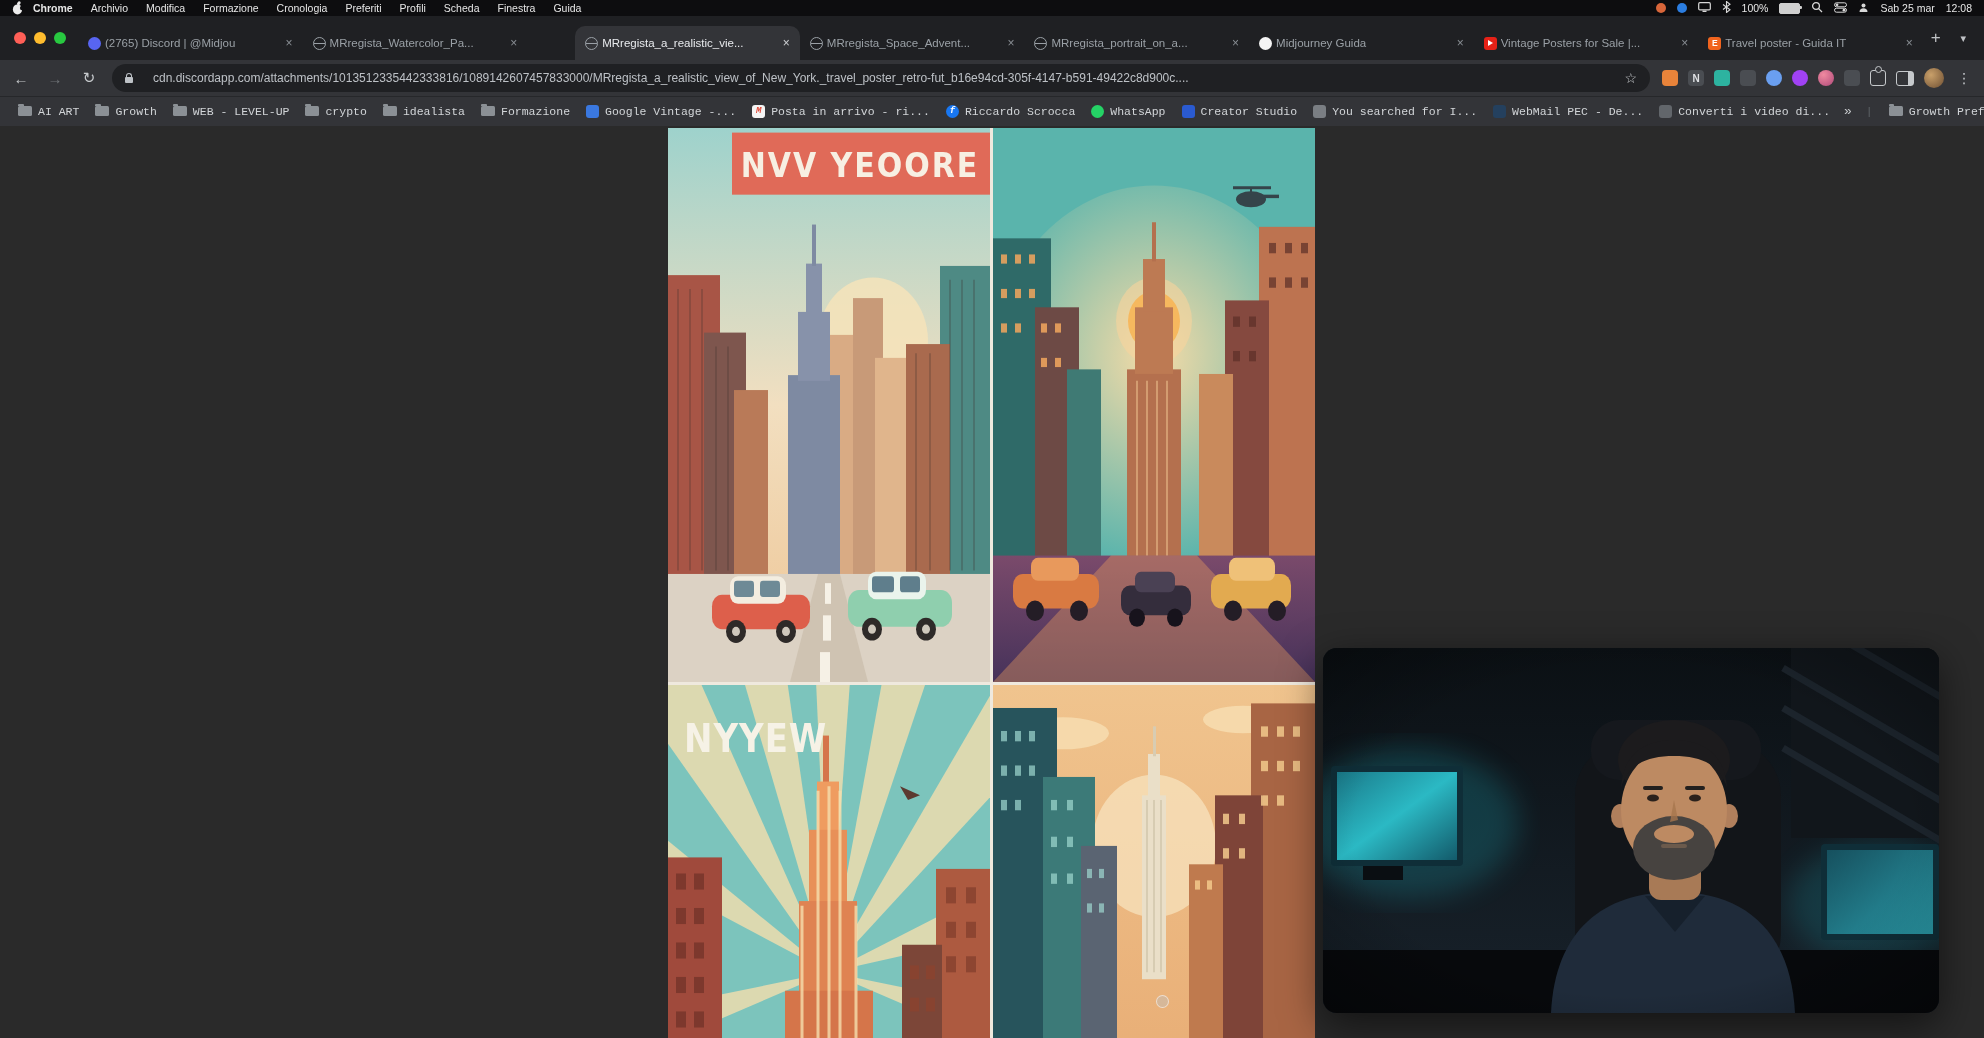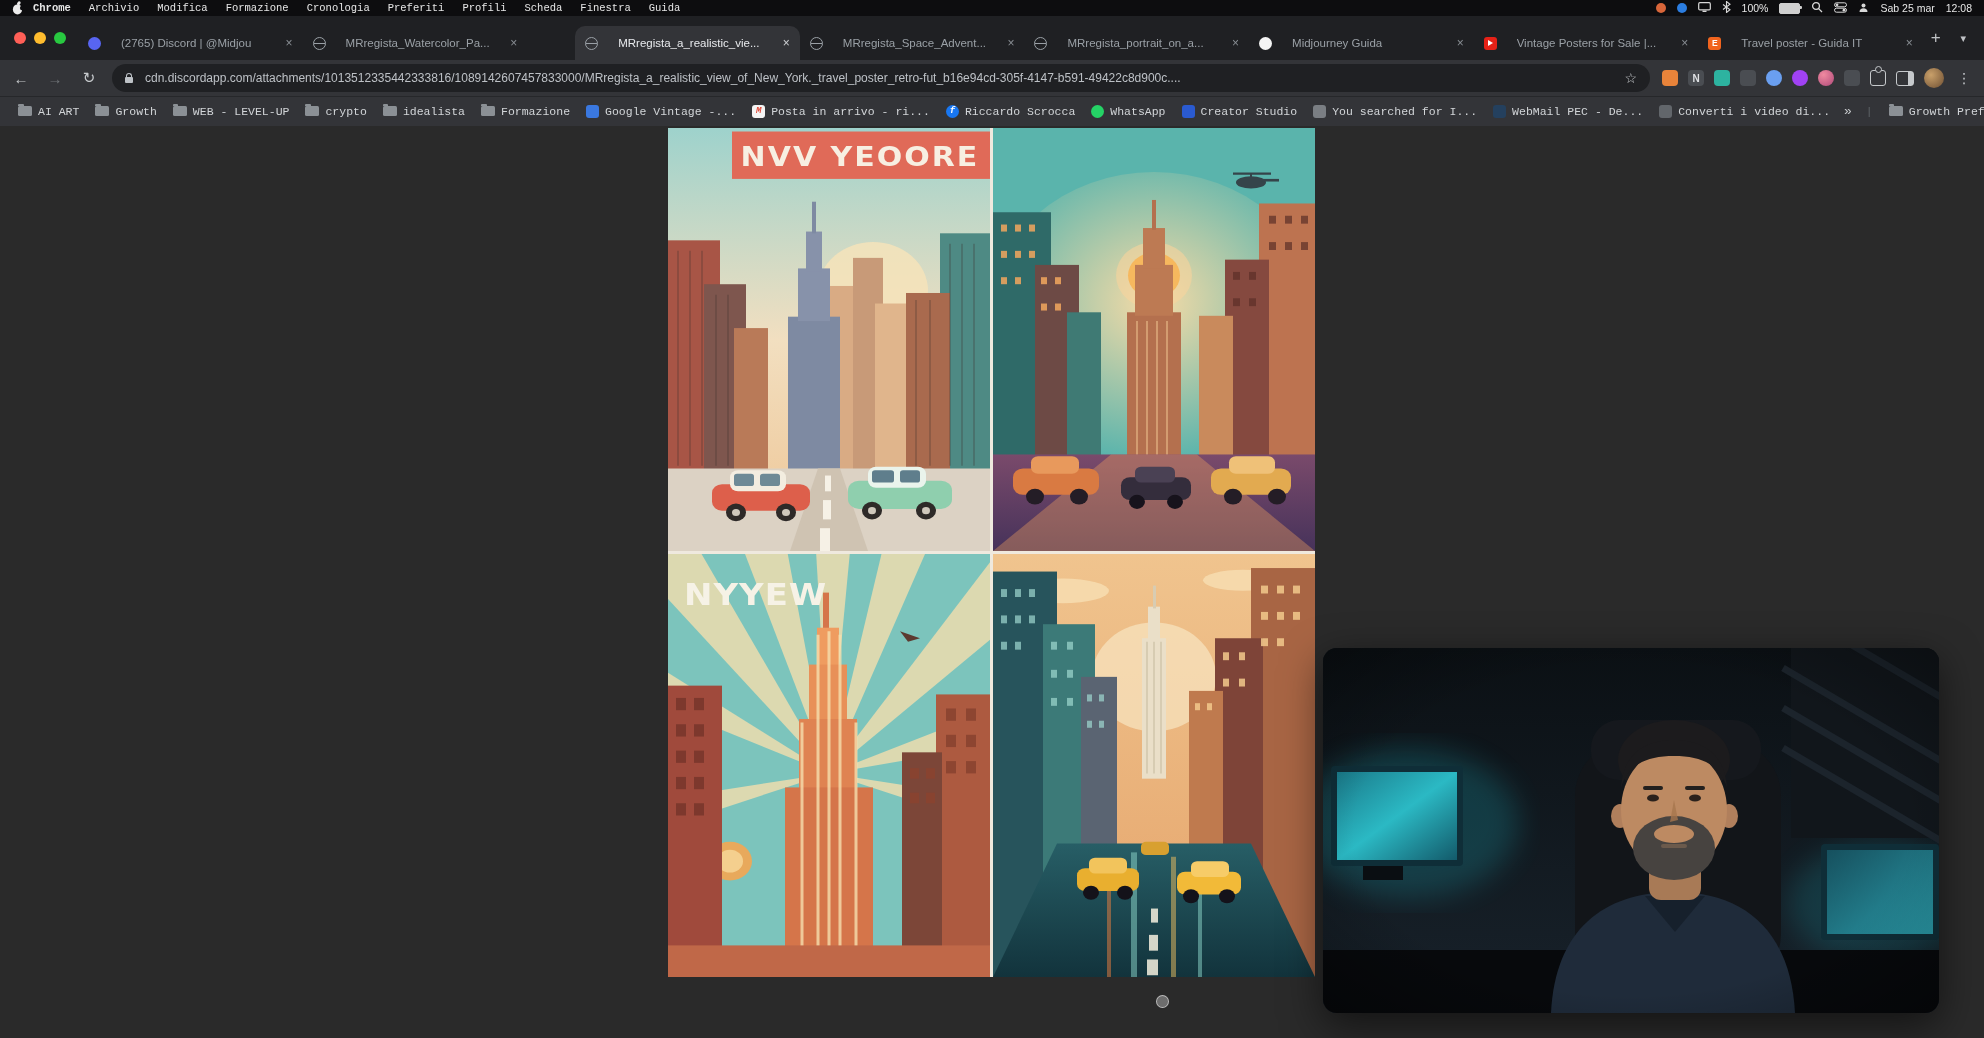--- a/index.html
+++ b/index.html
@@ -2,35 +2,35 @@
 <html><head>
 <meta charset="utf-8">
 <style>
   html,body{margin:0;padding:0;background:#000;}
   .screen{position:relative;width:1984px;height:1038px;overflow:hidden;background:#2a2a2a;
           font-family:"Liberation Sans",sans-serif;}
 
   
   .menubar{position:absolute;top:0;left:0;right:0;height:16px;background:#0d0d0f;display:flex;
            align-items:center;padding:0 12px;color:#e6e6e6;font-size:10.5px;z-index:50;}
-  .mi{padding:0 9px;white-space:nowrap;font-family:Liberation Mono, monospace;}
+  .mi{padding:0 9px;white-space:nowrap;}
   .mi.first{font-weight:bold;}
   .menu-right{margin-left:auto;display:flex;align-items:center;gap:11px;}
   .batt{width:19px;height:9px;border:1px solid #cfcfcf;border-radius:2px;position:relative;background:#cfcfcf;}
   .batt::after{content:"";position:absolute;right:-3px;top:2px;width:2px;height:3px;background:#cfcfcf;border-radius:0 1px 1px 0;}
   .stdot{width:10px;height:10px;border-radius:50%;}
   .stdot.o{background:#d8663a;} .stdot.b{background:#2b7de0;}
 
   
   .tabstrip{position:absolute;top:16px;left:0;right:0;height:44px;background:#1f2023;display:flex;
             align-items:flex-end;padding:0 6px;}
   .traffic{display:flex;gap:8px;align-items:center;align-self:center;padding:0 12px 0 8px;}
   .dot{width:12px;height:12px;border-radius:50%;}
   .dot.red{background:#ff5f57;}.dot.yel{background:#febc2e;}.dot.grn{background:#28c840;}
-  .tab{width:208px;height:34px;display:flex;align-items:center;gap:20px;padding:0 10px;color:#9aa0a6;
+  .tab{width:208px;height:34px;display:flex;align-items:center;gap:4px;padding:0 10px;color:#9aa0a6;
        font-size:11.5px;border-radius:10px 10px 0 0;min-width:0;}
   .tab .lbl{flex:1;overflow:hidden;white-space:nowrap;text-overflow:ellipsis;min-width:0;}
   .tab.active{background:#333438;color:#e8eaed;margin-left:48px;}
   .tab .cl{font-size:12px;flex:none;opacity:.85;}
   .fav{width:13px;height:13px;flex:none;border-radius:50%;display:flex;align-items:center;justify-content:center;
        font-size:8.5px;font-weight:bold;color:#fff;}
   .fav.discord{background:#5865f2;}
   .fav.globe{background:transparent;border:1.5px solid #9aa0a6;box-sizing:border-box;
              background-image:linear-gradient(transparent 42%,#9aa0a6 42%,#9aa0a6 58%,transparent 58%);}
   .fav.mj{background:#f4f4f4;}
@@ -41,21 +41,21 @@
   .newtab{width:26px;height:26px;display:flex;align-items:center;justify-content:center;color:#c0c3c6;
           font-size:17px;align-self:center;}
   .tabchev{margin-left:auto;align-self:center;color:#c0c3c6;font-size:11px;padding:0 12px;}
 
   
   .toolbar{position:absolute;top:60px;left:0;right:0;height:36px;background:#333438;display:flex;
            align-items:center;padding:0 10px;gap:12px;}
   .navbtn{color:#c6c9cc;font-size:15px;width:22px;text-align:center;}
   .navbtn.dim{color:#6e7276;}
   .addresspill{flex:1;height:28px;background:#1f2023;border-radius:14px;display:flex;align-items:center;
-               gap:12px;padding:0 13px;min-width:0;}
+               gap:20px;padding:0 13px;min-width:0;}
   .lockbody{width:8px;height:6px;background:#bdc1c6;border-radius:1px;position:relative;margin-top:4px;flex:none;}
   .lockbody::before{content:"";position:absolute;top:-4px;left:1px;width:6px;height:6px;border:1.5px solid #bdc1c6;
                     border-bottom:none;border-radius:4px 4px 0 0;box-sizing:border-box;}
   .url{color:#bdc1c6;font-size:12px;white-space:nowrap;overflow:hidden;min-width:0;flex:1;}
   .starbtn{color:#c6c9cc;font-size:14px;flex:none;}
   .extrow{display:flex;align-items:center;gap:10px;flex:none;}
   .xic{width:16px;height:16px;border-radius:4px;flex:none;display:flex;align-items:center;justify-content:center;
        font-size:10px;font-weight:bold;color:#dfe1e4;}
   .xic.orange{background:#e8833a;} .xic.teal{background:#2db3a0;transform:rotate(0deg);}
   .xic.kbd{background:#4a4d52;} .xic.blue{background:#6a9ff0;border-radius:50%;}
@@ -83,21 +83,21 @@
   .fvi.cal{background:#susp;} 
   .fvi.cal{background:#3a78e0;} .fvi.gm{background:#f4f4f4;color:#e04a3a;} .fvi.fb{background:#1877f2;border-radius:50%;}
   .fvi.wa{background:#25d366;border-radius:50%;} .fvi.cs{background:#2a5ad0;} .fvi.srch{background:#7a7e83;}
   .fvi.pec{background:#24405e;} .fvi.vid{background:#62666b;}
   .bm-overflow{padding:0 6px;color:#c6c9cc;font-size:13px;}
   .bm-sep{margin-left:auto;color:#5f6368;padding:0 8px;}
 
   
   .content{position:absolute;top:126px;left:0;right:0;bottom:0;background:#2a2a2a;overflow:hidden;}
   .grid{position:absolute;left:668px;top:2px;width:647px;display:flex;flex-wrap:wrap;gap:3px;background:#efe9de;}
-  .poster{width:322px;height:423px;position:relative;overflow:hidden;background:#9a9a9a;}
+  .poster{width:322px;height:554px;position:relative;overflow:hidden;background:#9a9a9a;}
   .poster svg{position:absolute;inset:0;width:100%;height:100%;display:block;}
 
   
   .webcam{position:absolute;left:1323px;top:648px;width:616px;height:365px;border-radius:14px;overflow:hidden;
           box-shadow:0 12px 40px rgba(0,0,0,.55);background:#0c1116;z-index:40;}
   .webcam svg{position:absolute;inset:0;width:100%;height:100%;display:block;}
 
   .cursor{position:absolute;left:1156px;top:995px;width:11px;height:11px;border-radius:50%;
           background:rgba(190,190,190,.45);border:1px solid rgba(255,255,255,.55);z-index:45;}
 </style>

